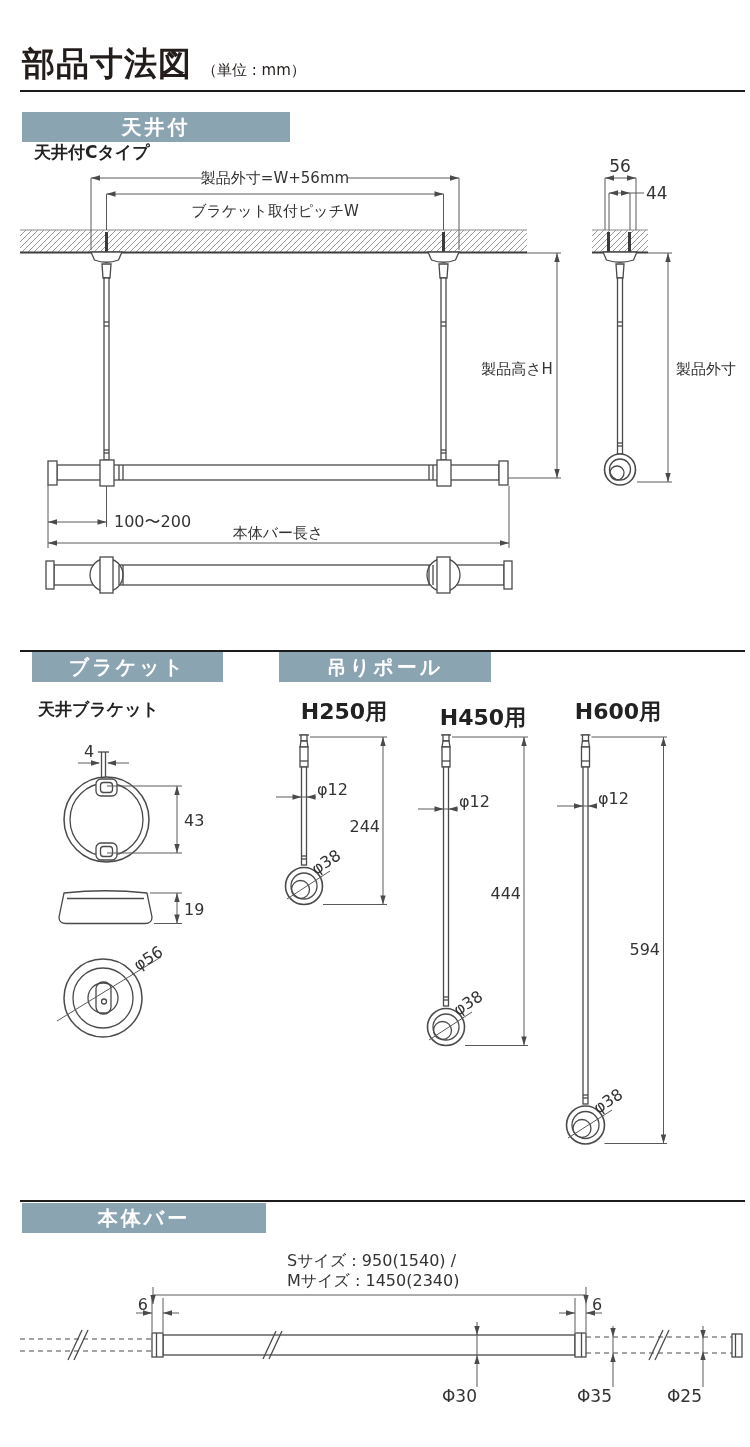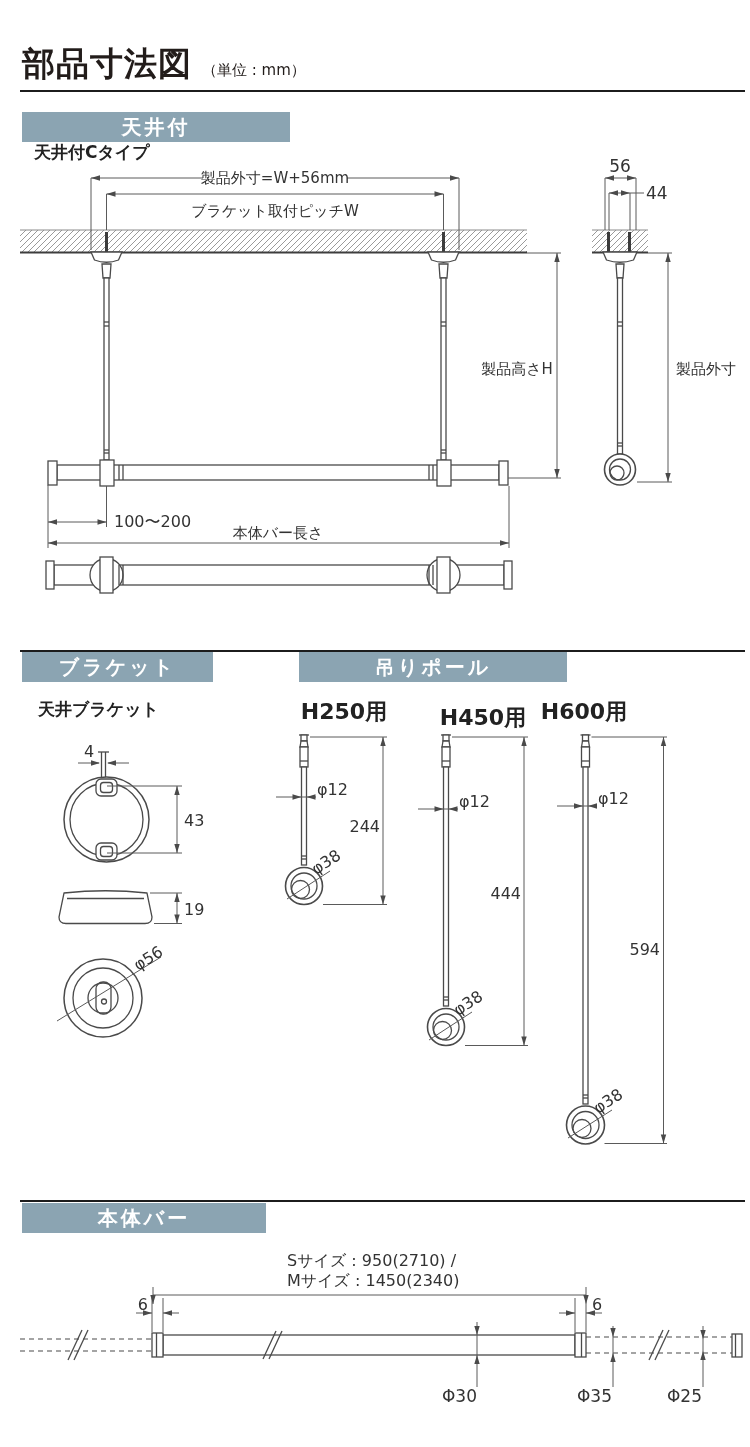--- a/index.html
+++ b/index.html
@@ -37,27 +37,27 @@
 <div class="abs page-header">
   <span class="page-title">部品寸法図</span>
   <span class="unit-label">（単位 : mm）</span>
 </div>
 
 <div class="abs rule" style="top:90px;"></div>
 <div class="abs band" style="left:22px;top:92px;width:268px;margin-top:20px;">天井付</div>
 <div class="abs subtitle" style="left:22px;top:141px;margin-left:12px;">天井付Cタイプ</div>
 
 <div class="abs rule" style="top:650px;"></div>
-<div class="abs band" style="left:22px;top:652px;width:191px;">ブラケット</div>
-<div class="abs band" style="left:299px;top:652px;width:268px;">吊りポール</div>
+<div class="abs band" style="left:32px;top:652px;width:191px;">ブラケット</div>
+<div class="abs band" style="left:279px;top:652px;width:212px;">吊りポール</div>
 
 <div class="abs subtitle" style="left:38px;top:698px;">天井ブラケット</div>
 <div class="abs colhead" style="left:296px;top:697px;">H250用</div>
 <div class="abs colhead" style="left:435px;top:697px;margin-top:6px;">H450用</div>
-<div class="abs colhead" style="left:536px;top:697px;">H600用</div>
+<div class="abs colhead" style="left:570px;top:697px;">H600用</div>
 
 <div class="abs rule" style="top:1200px;"></div>
 <div class="abs band" style="left:22px;top:1203px;width:244px;">本体バー</div>
 
 <svg id="svg-main" style="top:150px;" width="750" height="460" viewBox="0 0 750 460">
 
   <g>
       <line x1="-2" y1="102" x2="20" y2="80" stroke="#9a9a9a" stroke-width="1"></line>
       <line x1="4" y1="102" x2="26" y2="80" stroke="#9a9a9a" stroke-width="1"></line>
       <line x1="10" y1="102" x2="32" y2="80" stroke="#9a9a9a" stroke-width="1"></line>
@@ -393,21 +393,21 @@
     <polygon points="448.5,89 457.5,86.3 457.5,91.7" fill="#4a4a4a"></polygon>
     <polygon points="524,17 521.3,26 526.7,26" fill="#4a4a4a"></polygon>
     <polygon points="524,325.5 521.3,316.5 526.7,316.5" fill="#4a4a4a"></polygon>
     <polygon points="583,86 574,83.3 574,88.7" fill="#4a4a4a"></polygon>
     <polygon points="588,86 597,83.3 597,88.7" fill="#4a4a4a"></polygon>
     <polygon points="663.5,17 660.8,26 666.2,26" fill="#4a4a4a"></polygon>
     <polygon points="663.5,423.5 660.8,414.5 666.2,414.5" fill="#4a4a4a"></polygon>
   </svg>
 
 <div class="abs size-note">
-  <div>Sサイズ : 950(2710) /</div>
+  <div>Sサイズ : 950(1540) /</div>
   <div>Mサイズ : 1450(2340)</div>
 </div>
 
 <svg id="svg-bar" style="top:1240px;" width="750" height="207" viewBox="0 0 750 207">
 
   <line class="dim" x1="153" y1="55" x2="586" y2="55"></line>
   <line class="dim" x1="153" y1="47" x2="153" y2="64"></line>
   <line class="dim" x1="586" y1="47" x2="586" y2="64"></line>
 
   <line class="dim" x1="152" y1="58" x2="152" y2="92"></line>

